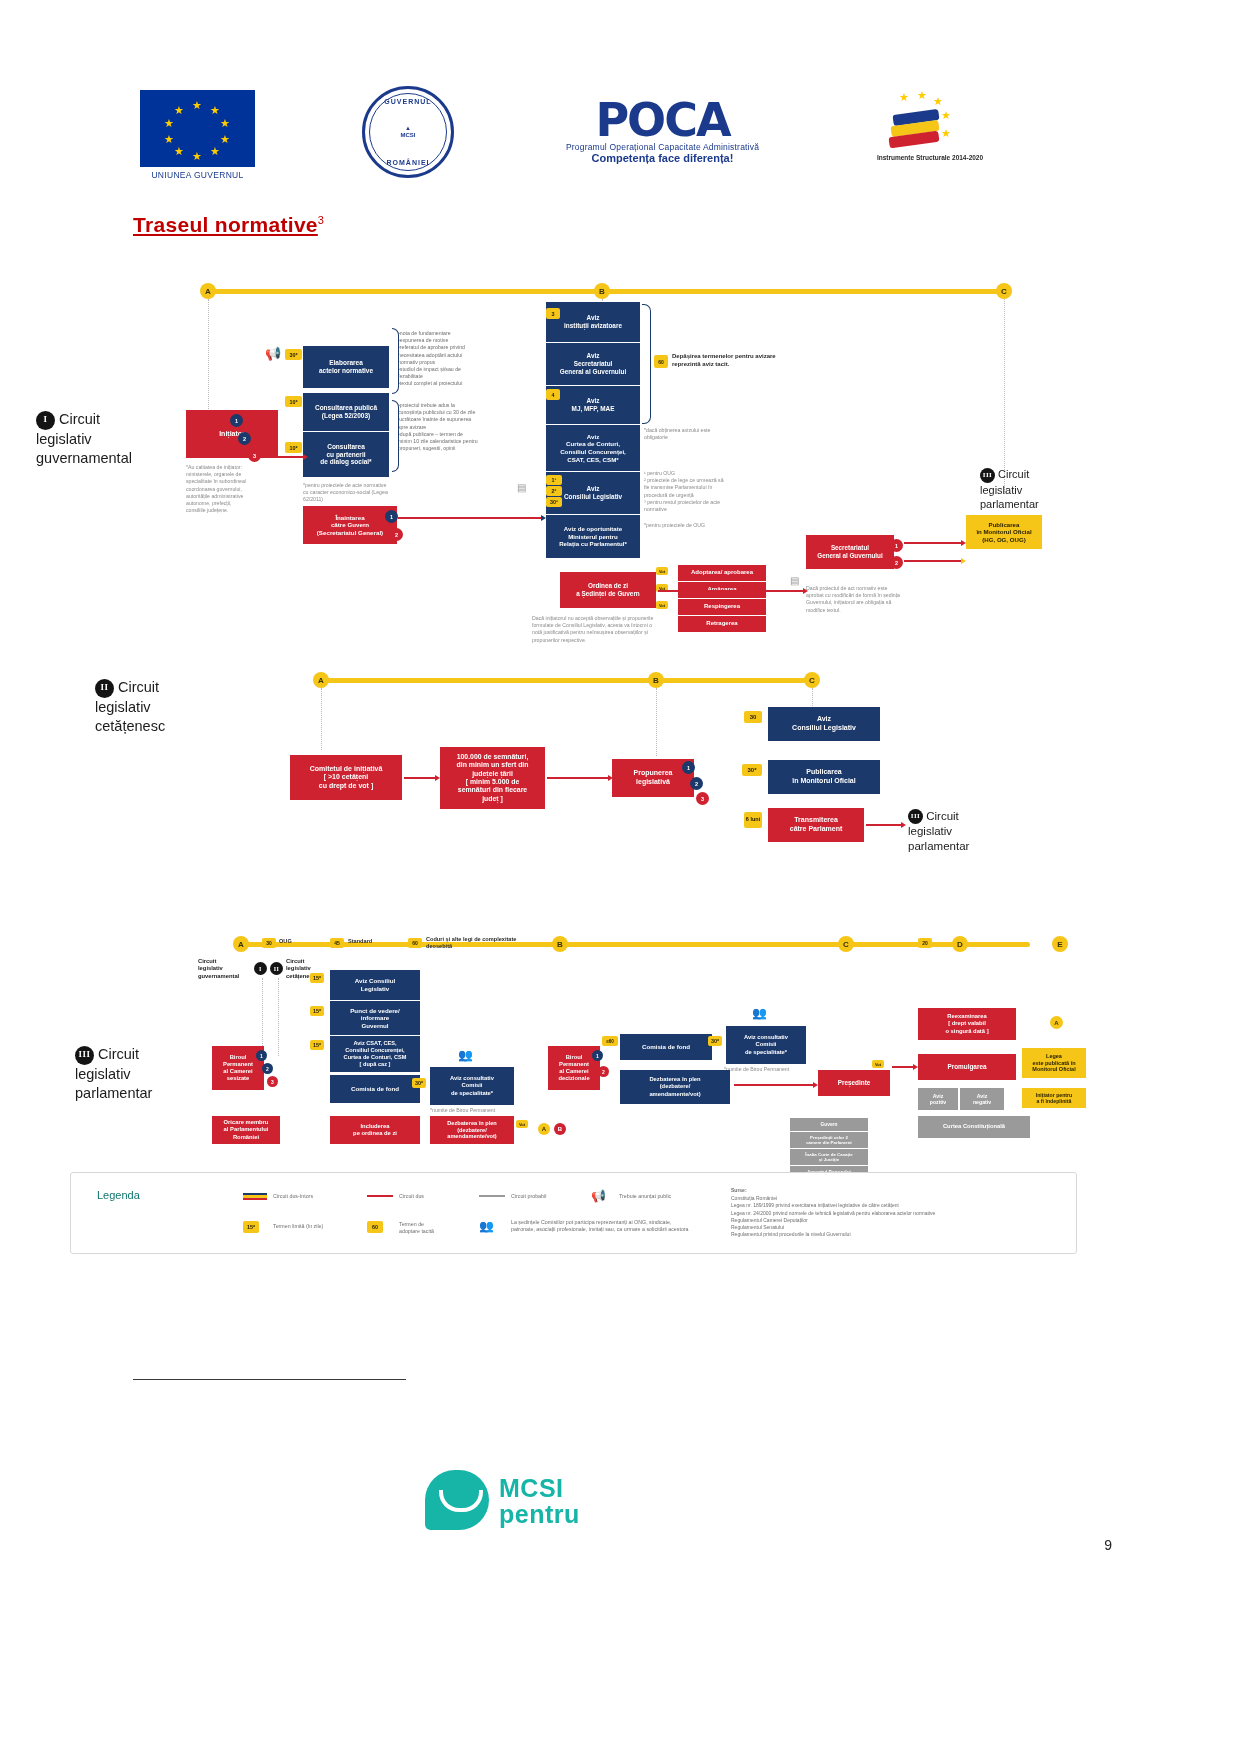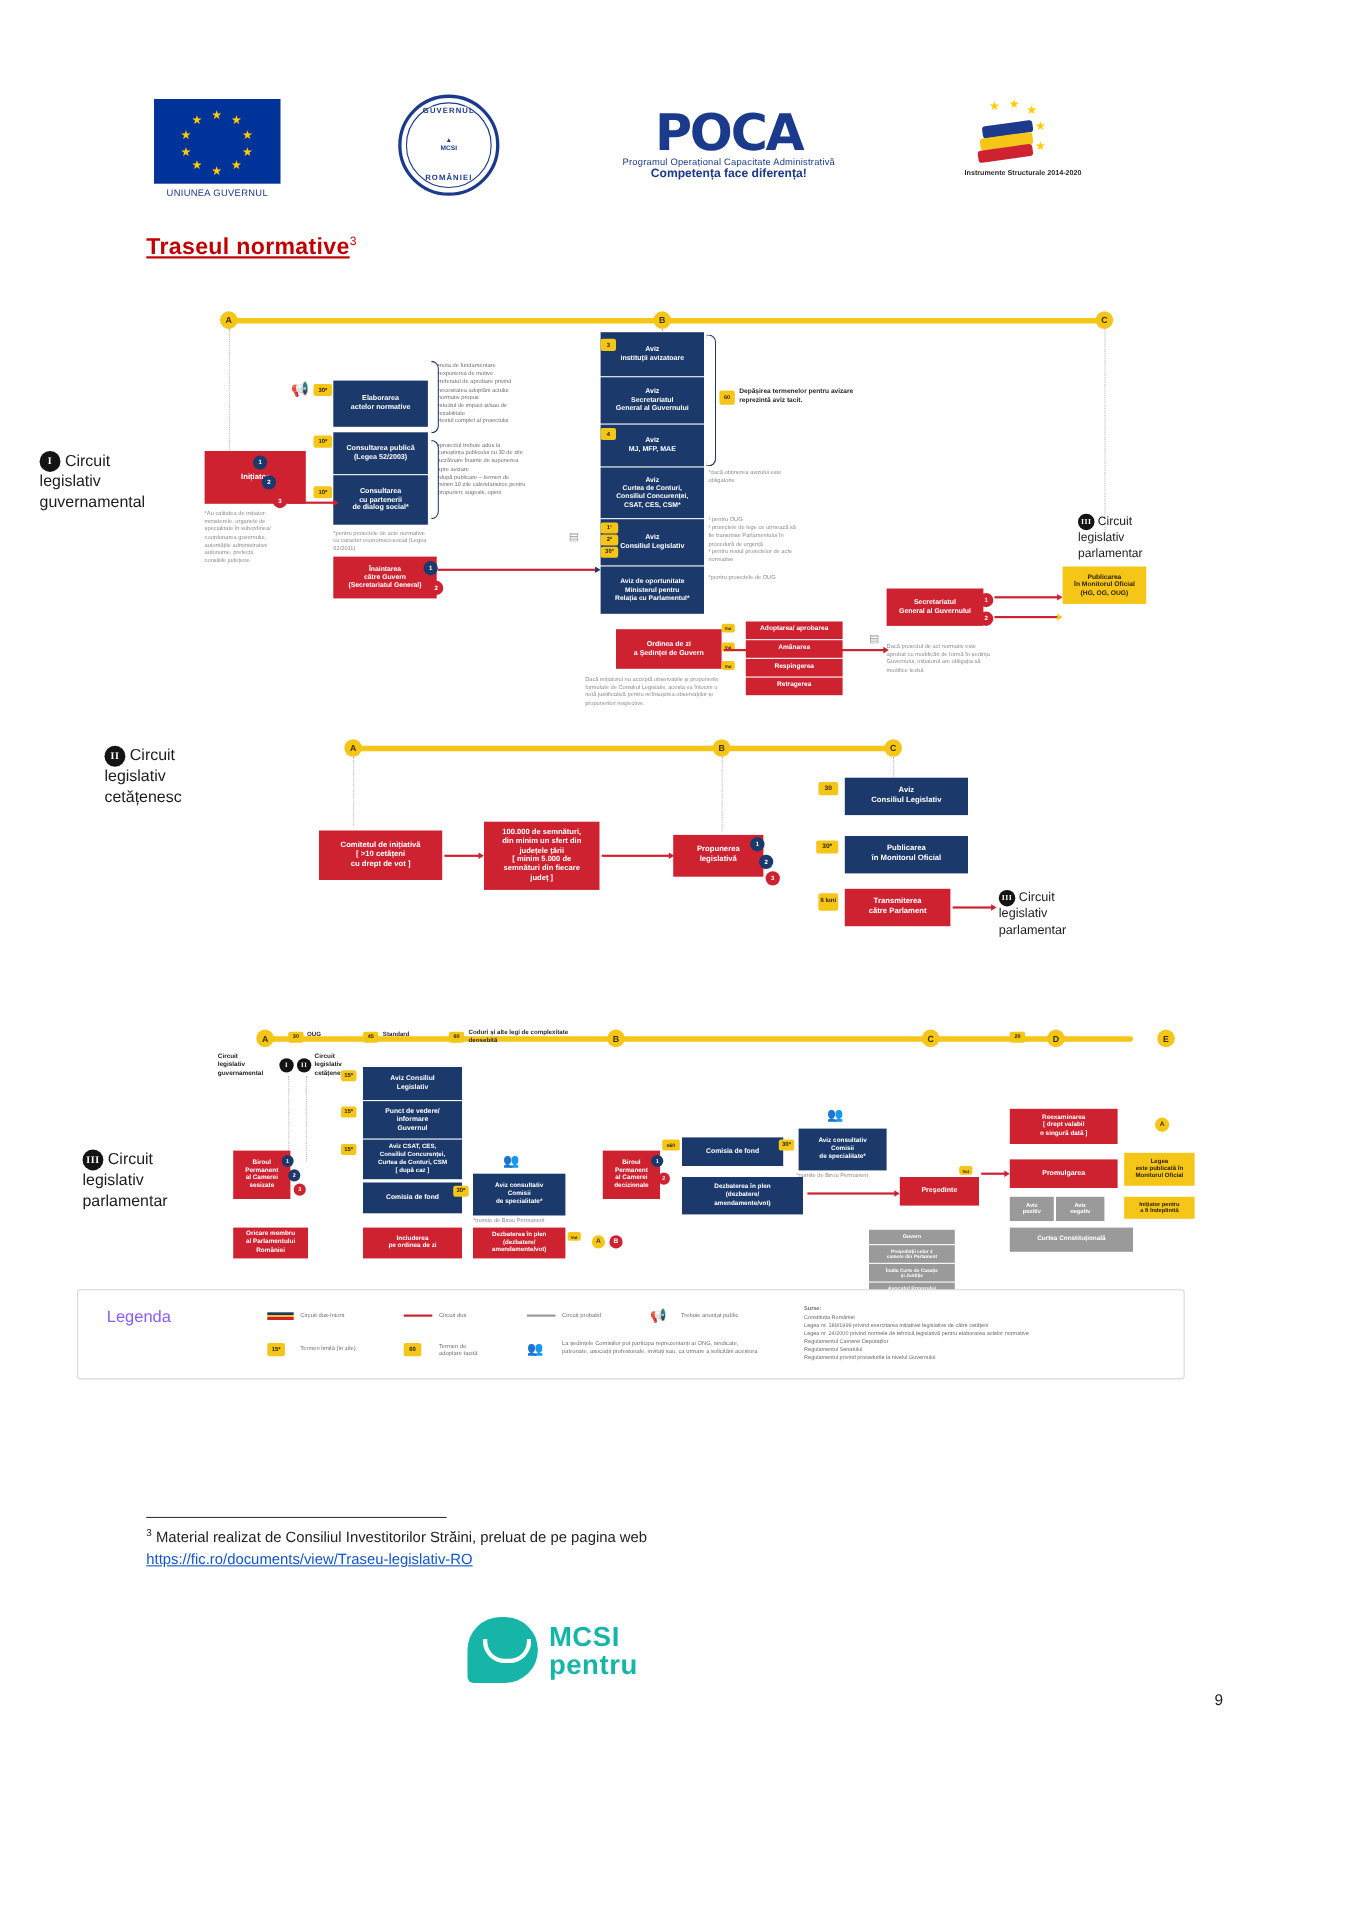--- a/index.html
+++ b/index.html
@@ -53,21 +53,21 @@
   .num.n-red{background:#CE2231;}
   .arr{position:absolute;background:#CE2231;height:1.6px;}
   .arr:after{content:"";position:absolute;right:-4px;top:-2.2px;border-left:5px solid currentColor;
              border-top:3px solid transparent;border-bottom:3px solid transparent;}
   .arr.r{color:#CE2231;}.arr.n{color:#1B3A6B;}.arr.g{color:#F5C518;}
   .grp{position:absolute;border:1.4px solid #1B3A6B;border-left:none;border-radius:0 7px 7px 0;}
   .ico{position:absolute;color:#9a9a9a;font-size:10px;}
 
   
   .legend{position:absolute;border:1px solid #d8d8d8;border-radius:3px;background:#fff;}
-  .legend-title{position:absolute;font-size:15px;color:#8b5cf6;}
+  .legend-title{position:absolute;font-size:11px;color:#0f766e;}
   .lg-item{position:absolute;font-size:5.3px;color:#6e6e6e;line-height:1.4;}
   .lg-sw{position:absolute;}
   .src{position:absolute;font-size:5px;color:#6e6e6e;line-height:1.45;}
 
   
   .fn-rule{position:absolute;left:133px;top:1379px;width:273px;height:1px;background:#3a3a3a;}
   .fn{position:absolute;left:133px;top:1387px;font-size:13.5px;color:#222;line-height:1.5;}
   .fn sup{font-size:9px;}
   .fn-link{color:#1155cc;text-decoration:underline;display:block;}
   .pageno{position:absolute;right:128px;top:1537px;font-size:14px;color:#222;}
@@ -473,24 +473,20 @@
     <div class="src" style="left:660px;top:14px;width:200px;font-weight:bold;">Surse:</div>
     <div class="src" style="left:660px;top:22px;width:215px;white-space:pre-line;">Constituția României
 Legea nr. 189/1999 privind exercitarea inițiativei legislative de către cetățeni
 Legea nr. 24/2000 privind normele de tehnică legislativă pentru elaborarea actelor normative
 Regulamentul Camerei Deputaților
 Regulamentul Senatului
 Regulamentul privind procedurile la nivelul Guvernului</div>
   </div>
 
   <div class="fn-rule"></div>
-  <div class="fn">
-    <sup>3</sup><span> Material realizat de Consiliul Investitorilor Străini, preluat de pe pagina web</span>
-    <a class="fn-link" href="#">https://fic.ro/documents/view/Traseu-legislativ-RO</a>
-  </div>
 
   <div class="pageno">9</div>
 
   <div class="help">
     <div class="help-bub">
       <div class="help-smile"></div>
     </div>
     <div class="help-txt">
       <div class="help-1">MCSI</div>
       <div class="help-2">pentru</div>

